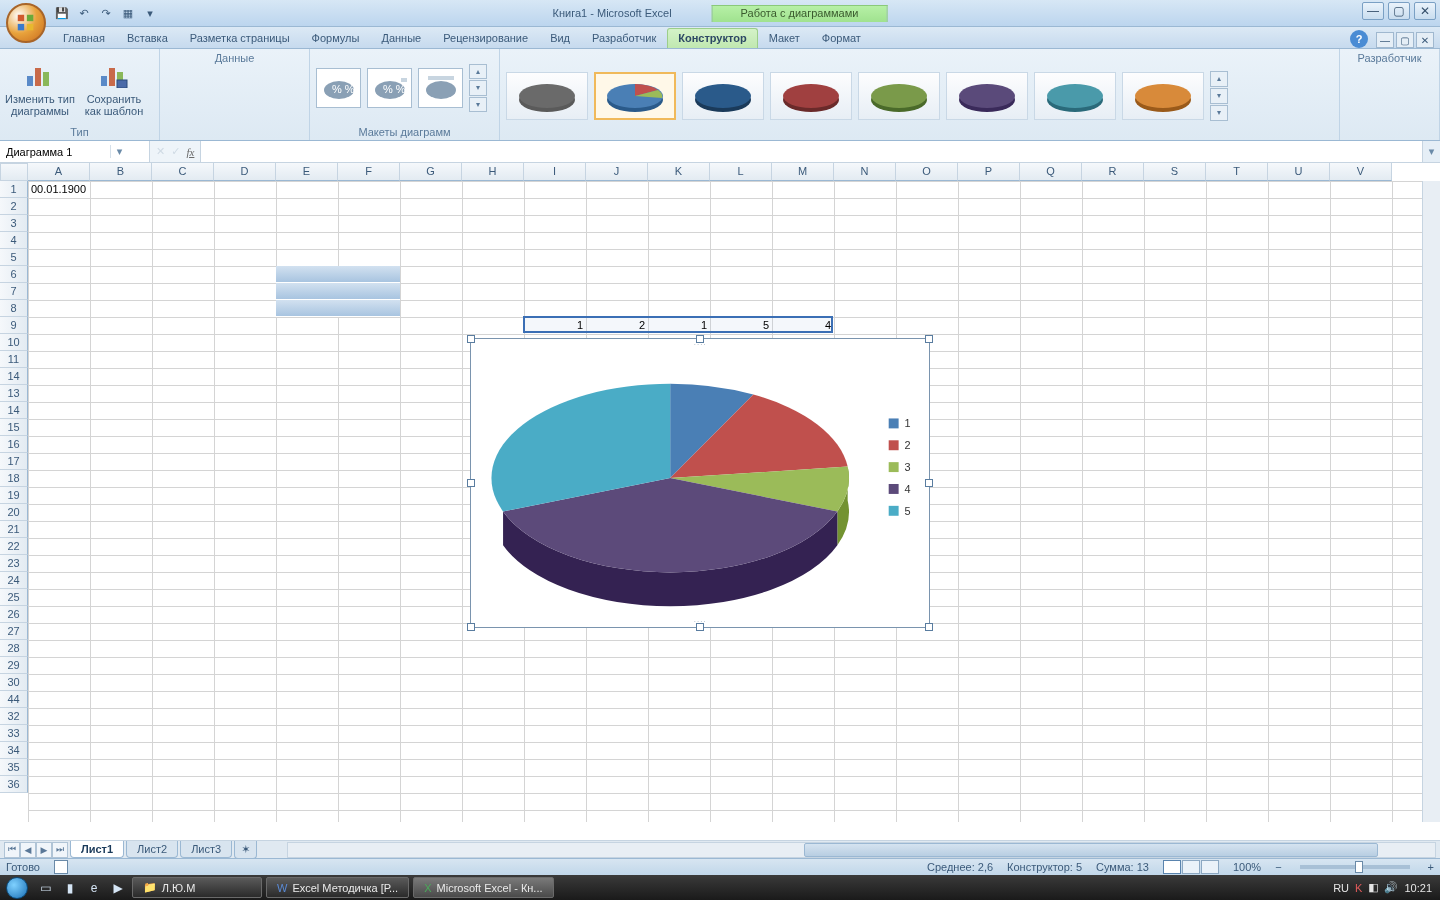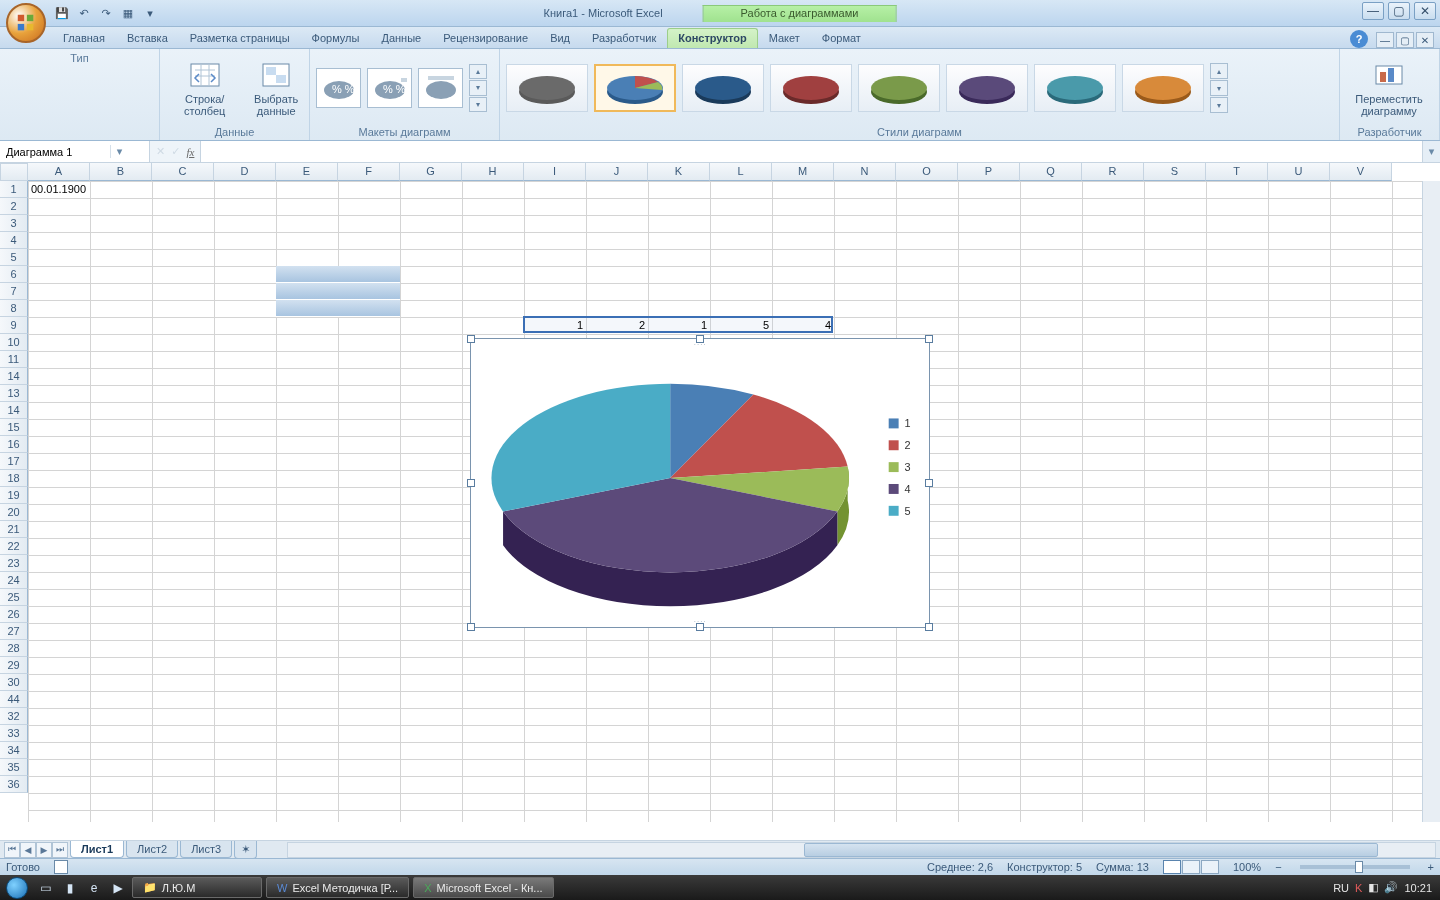--- a/index.html
+++ b/index.html
@@ -6,21 +6,21 @@
 body { background:#fff; width:1440px; height:900px; overflow:hidden; position:relative; }
 
 
 .titlebar { height:27px; background:linear-gradient(#d7e7f5,#bcd5ee); display:flex; align-items:center; position:relative; border-bottom:1px solid #9bb8d3; }
 .office-btn { width:40px; height:40px; border-radius:50%; background:radial-gradient(circle at 30% 30%,#fff,#e8a23b,#c86a1e); border:2px solid #a86529; position:absolute; left:6px; top:3px; z-index:10; display:flex; align-items:center; justify-content:center; }
 .office-btn svg { width:22px; height:22px; }
 .qat { margin-left:52px; display:flex; gap:2px; align-items:center; height:100%; }
 .qat-btn { width:20px; height:20px; display:flex; align-items:center; justify-content:center; color:#3b5a7a; }
 .titlebar-center { position:absolute; left:50%; transform:translateX(-50%); display:flex; gap:40px; align-items:center; }
 .doc-title { color:#3b5a7a; }
-.chart-tools-label { background:linear-gradient(#b6f0a6,#a0e28f); padding:1px 37px 3px; border:1px solid #8ac97a; border-bottom:none; color:#3a5a2e; }
+.chart-tools-label { background:linear-gradient(#b6f0a6,#a0e28f); padding:1px 28px 3px; border:1px solid #8ac97a; border-bottom:none; color:#3a5a2e; }
 .win-controls { position:absolute; right:4px; top:2px; display:flex; gap:4px; }
 .win-btn { width:22px; height:18px; border:1px solid #7aa0c4; background:linear-gradient(#eaf3fb,#c9ddef); border-radius:2px; display:flex; align-items:center; justify-content:center; color:#35506b; font-size:12px; }
 
 
 .tabs-row { height:22px; background:linear-gradient(#dce9f5,#c6daee); display:flex; align-items:flex-end; padding-left:52px; border-bottom:1px solid #9bb8d3; }
 .tab { padding:3px 10px 4px; color:#3b5a7a; cursor:pointer; border:1px solid transparent; border-bottom:none; }
 .tab.active { background:linear-gradient(#f5f9fc,#eaf2f9); border-color:#9bb8d3; border-top-left-radius:3px; border-top-right-radius:3px; color:#2d4864;font-weight:bold; }
 .tab.contextual { background:linear-gradient(#d4f2c8,#c0e8b0); border-color:#9cce8a; }
 .help-btn { margin-left:auto; margin-right:8px; width:18px; height:18px; border-radius:50%; background:#4a8cd4; color:#fff; display:flex; align-items:center; justify-content:center; font-weight:bold; }
 .mdi-controls { display:flex; gap:2px; margin-right:6px; }
@@ -145,47 +145,49 @@
   <div class="help-btn">?</div>
   <div class="mdi-controls">
     <div class="mdi-btn">—</div>
     <div class="mdi-btn">▢</div>
     <div class="mdi-btn">✕</div>
   </div>
 </div>
 
 <div class="ribbon">
   <div class="ribbon-group" style="width:160px">
-    <div class="group-label">Тип</div>
-  </div>
-
-  <div class="ribbon-group" style="width:150px">
     <div class="group-body">
-      <div class="big-btn" style="width:82px">
+      <div class="big-btn">
         <div class="icon">
-            <svg width="32" height="26">
-              <rect x="2" y="2" width="28" height="22" fill="#fff" stroke="#6a8aa8"></rect>
-              <path d="M6 8 h20 M6 14 h20 M12 2 v22 M20 2 v22" stroke="#b0c4d6"></path>
-              <path d="M10 20 l-4 -4 l4 -4 M22 12 l4 4 l-4 4" stroke="#5a8ac8" fill="none" stroke-width="1.5"></path>
+            <svg width="30" height="26">
+              <rect x="2" y="14" width="6" height="10" fill="#5a8ac8"></rect>
+              <rect x="10" y="6" width="6" height="18" fill="#c86a4a"></rect>
+              <rect x="18" y="10" width="6" height="14" fill="#8ab85a"></rect>
             </svg>
           </div>
-        <div class="lbl">Строка/столбец</div>
+        <div class="lbl">Изменить тип
+диаграммы</div>
       </div>
-      <div class="big-btn" style="width:58px">
+      <div class="big-btn">
         <div class="icon">
-            <svg width="28" height="24">
-              <rect x="1" y="1" width="26" height="22" fill="#fff" stroke="#6a8aa8"></rect>
-              <rect x="4" y="4" width="10" height="8" fill="#c8dcf0"></rect>
-              <rect x="14" y="12" width="10" height="8" fill="#c8dcf0"></rect>
+            <svg width="30" height="26">
+              <rect x="2" y="14" width="6" height="10" fill="#5a8ac8"></rect>
+              <rect x="10" y="6" width="6" height="18" fill="#c86a4a"></rect>
+              <rect x="18" y="10" width="6" height="14" fill="#8ab85a"></rect>
+              <rect x="18" y="18" width="10" height="8" fill="#4a6aa8" stroke="#2a4a7a"></rect>
             </svg>
           </div>
-        <div class="lbl">Выбрать
-данные</div>
+        <div class="lbl">Сохранить
+как шаблон</div>
       </div>
     </div>
+    <div class="group-label">Тип</div>
+  </div>
+
+  <div class="ribbon-group" style="width:150px">
     <div class="group-label">Данные</div>
   </div>
 
   <div class="ribbon-group" style="width:190px">
     <div class="group-body" style="flex-wrap:wrap; align-content:center">
       <div class="layout-thumb">
           <svg width="38" height="32">
             <ellipse cx="19" cy="18" rx="15" ry="9" fill="#8aa0b5"></ellipse>
             <text x="12" y="21" font-size="7" fill="#fff">% %</text>
           </svg>
@@ -263,37 +265,23 @@
             <ellipse cx="35" cy="22" rx="28" ry="12" fill="#9a5a1a"></ellipse>
             <ellipse cx="35" cy="18" rx="28" ry="12" fill="#d88a3a"></ellipse>
           </svg>
         </div>
       <div class="style-scroll">
         <div>▴</div>
         <div>▾</div>
         <div>▾</div>
       </div>
     </div>
-    <div class="group-label">Стили диаграмм</div>
   </div>
 
   <div class="ribbon-group" style="width:100px">
-    <div class="group-body">
-      <div class="big-btn" style="width:90px">
-        <div class="icon">
-            <svg width="30" height="26">
-              <rect x="2" y="4" width="26" height="18" fill="#fff" stroke="#6a8aa8"></rect>
-              <rect x="6" y="10" width="6" height="10" fill="#c86a4a"></rect>
-              <rect x="14" y="6" width="6" height="14" fill="#5a8ac8"></rect>
-            </svg>
-          </div>
-        <div class="lbl">Переместить
-диаграмму</div>
-      </div>
-    </div>
     <div class="group-label">Разработчик</div>
   </div>
 </div>
 
 <div class="fbar-row">
   <div class="name-box">
     <input value="Диаграмма 1" style="">
     <div class="name-dd">▾</div>
   </div>
   <div class="fx-btns">

